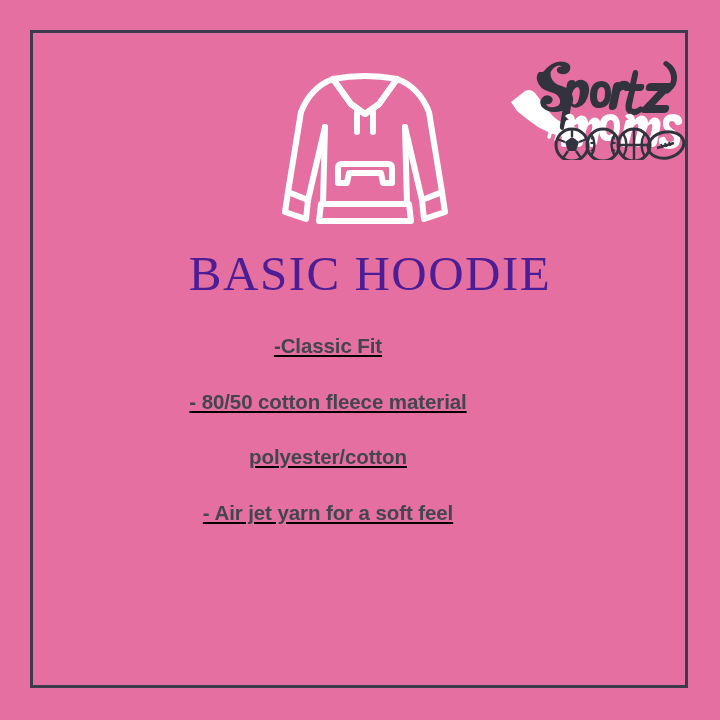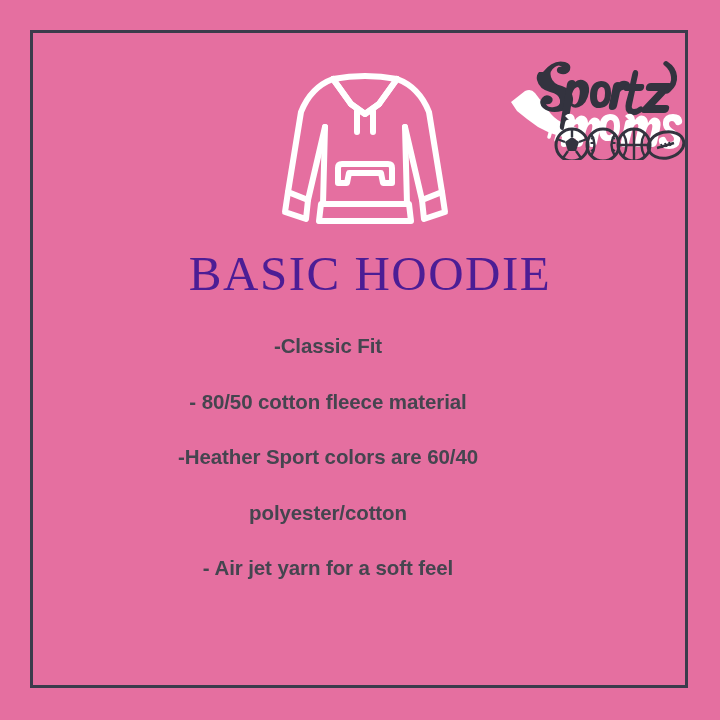--- a/index.html
+++ b/index.html
@@ -70,20 +70,21 @@
     padding-left: 10px;
   }
 
   
   #feature-list {
     position: absolute;
     left: 0;
     top: 336px;
     width: 656px;
     text-align: center;
+    text-decoration: underline;
   }
   .feature-line {
     color: #45454f;
     font-family: "Liberation Sans", sans-serif;
     font-weight: bold;
     font-size: 20.5px;
     letter-spacing: -0.1px;
     line-height: 1;
     margin: 0 0 35px 0;
     white-space: nowrap;
@@ -189,18 +190,17 @@
 
       <path d="M63 131 L63 116 Q63 112 67 112 L113 112 Q117 112 117 116 L117 131 L108 131 L106 121 L74 121 L72 131 Z"></path>
     </svg>
   </div>
 
   <div id="product-title">BASIC HOODIE</div>
 
   <div id="feature-list">
     <p class="feature-line">-Classic Fit</p>
     <p class="feature-line">- 80/50 cotton fleece material</p>
-    <p class="feature-line">-Heather Sport colors are 60/40</p>
     <p class="feature-line">polyester/cotton</p>
     <p class="feature-line">- Air jet yarn for a soft feel</p>
   </div>
 
 </div>
 
 </body></html>

